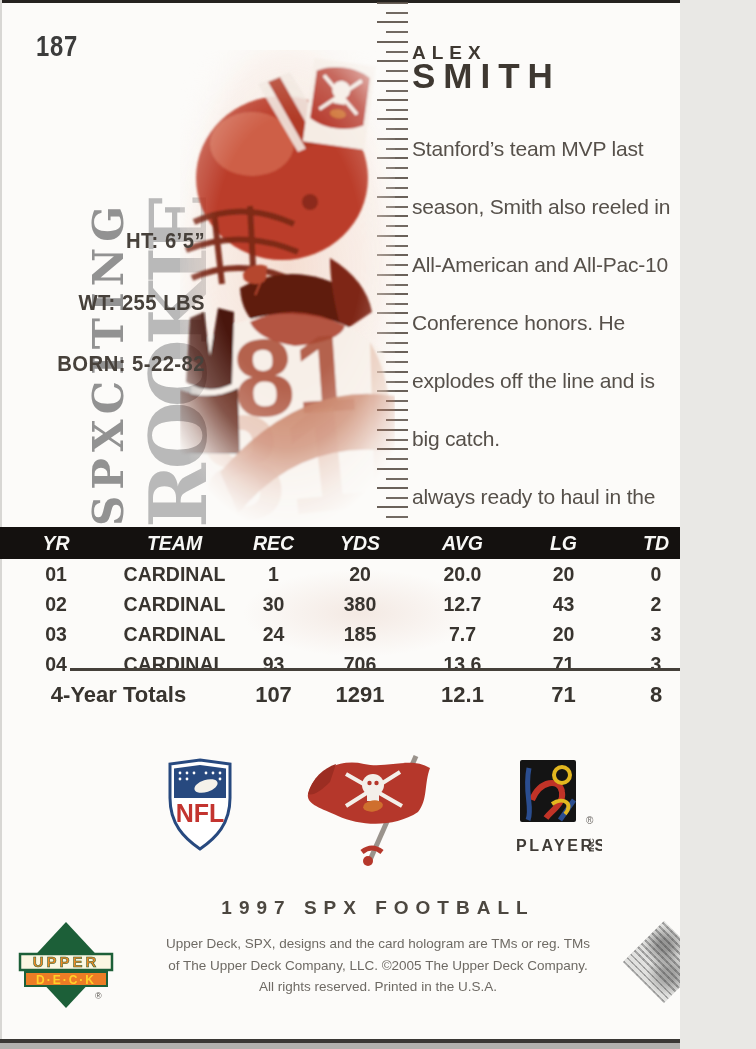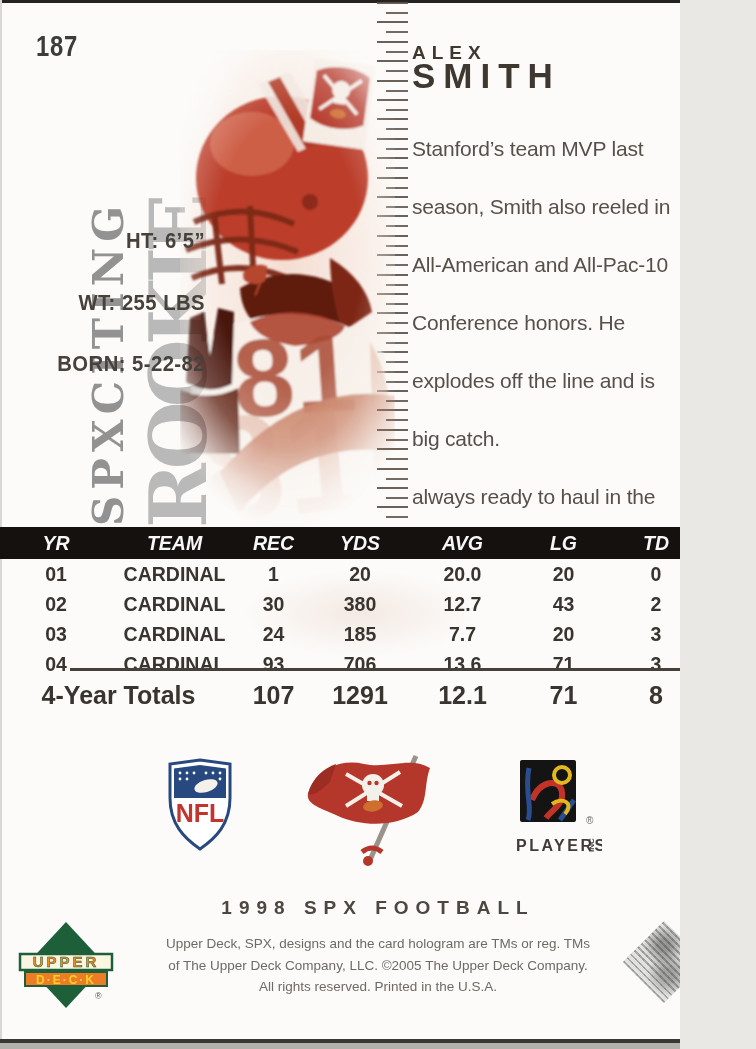--- a/index.html
+++ b/index.html
@@ -65,21 +65,21 @@
     white-space:nowrap;overflow:hidden;text-align:center;}
   .stats th{background:#14110f;color:#f7f7f5;font-style:italic;font-size:19.5px;
     height:30px;line-height:30px;}
   .stats td{font-size:19.5px;color:#38342f;height:28px;line-height:28px;}
   .col-yr{width:112px;} .col-team{width:125px;} .col-rec{width:73px;}
   .col-yds{width:100px;} .col-avg{width:105px;} .col-lg{width:97px;}
   .col-td{width:88px;} .col-fill{width:26px;}
   .cell-yr{padding-left:56px;text-align:center;}
   .cell-team{text-align:left;}
   .num{text-align:right;padding-right:12px;}
-  .totals-row td{height:30px;line-height:30px;font-size:25px;}
+  .totals-row td{height:30px;line-height:30px;font-size:22px;}
   .totals-label{padding-left:74px;text-align:left;}
   .totals-rule{left:70px;top:668px;width:666px;height:3px;background:#45403a;}
 
   
   .nfl-logo{left:166px;top:758px;}
   .bucs-logo{left:294px;top:748px;}
   .players-logo{left:502px;top:758px;}
   .ud-logo{left:16px;top:918px;}
   .holo{left:620px;top:920px;width:90px;height:90px;}
   .holo-diamond{position:absolute;left:15px;top:13px;width:58px;height:58px;
@@ -309,21 +309,21 @@
       <path d="M27 10 C22 34 31 50 26 62" stroke="#2a4d8f" stroke-width="5" fill="none"></path>
       <path d="M58 62 L72 42" stroke="#2a4d8f" stroke-width="5" fill="none"></path>
       <circle cx="60" cy="17" r="8" stroke="#e3b71f" stroke-width="4" fill="none"></circle>
       <path d="M50 46 C62 38 72 46 63 56" stroke="#e3b71f" stroke-width="4" fill="none"></path>
       <text x="84" y="66" font-size="10" fill="#6b6763">®</text>
       <text x="14" y="93" font-family="Liberation Sans, sans-serif" font-size="16" font-weight="bold" letter-spacing="2.5" fill="#3f3b36">PLAYERS</text>
       <text x="0" y="0" transform="translate(92 94) rotate(-90)" font-family="Liberation Sans, sans-serif" font-size="8" font-weight="bold" fill="#3f3b36">INC</text>
     </svg>
   </div>
 
-  <div class="abs product-line">1998 SPX FOOTBALL</div>
+  <div class="abs product-line">1997 SPX FOOTBALL</div>
   <div class="abs legal">
     <div>Upper Deck, SPX, designs and the card hologram are TMs or reg. TMs</div>
     <div>of The Upper Deck Company, LLC. ©2005 The Upper Deck Company.</div>
     <div>All rights reserved. Printed in the U.S.A.</div>
   </div>
 
   <div class="abs ud-logo">
     <svg viewBox="0 0 100 104" width="100" height="104">
       <polygon points="50,4 90,47 50,90 10,47" fill="#1c5f38"></polygon>
       <rect x="4" y="36" width="92" height="16" fill="#fbf6e2" stroke="#1c5f38" stroke-width="2.5"></rect>

